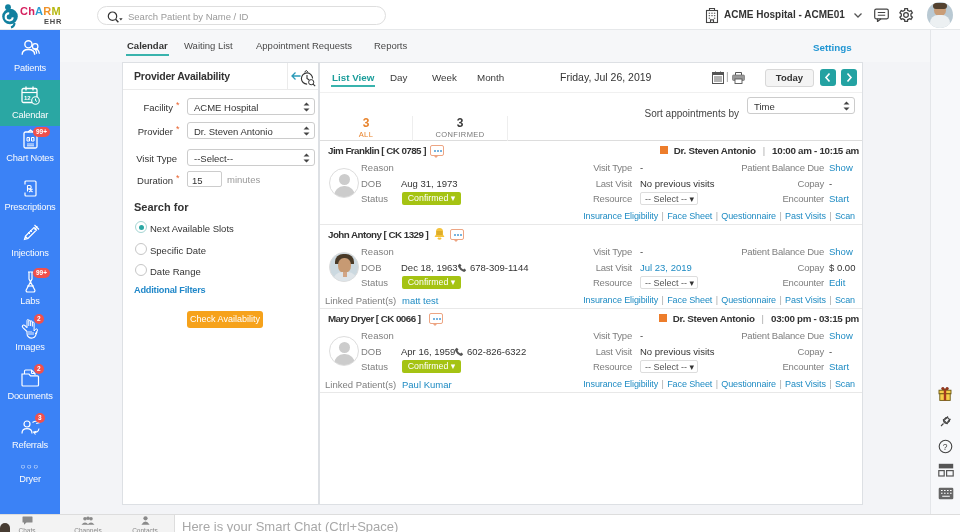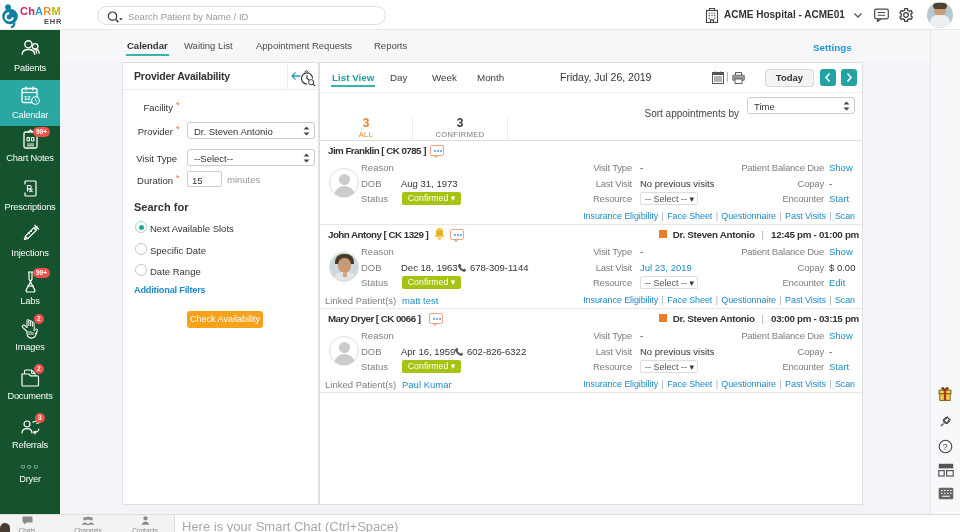--- a/index.html
+++ b/index.html
@@ -9,21 +9,21 @@
 
 
 #header { position:absolute; left:0; top:0; width:960px; height:30px; background:#fff; border-bottom:1px solid #e6e8ea; z-index:5; }
 #logo-txt { position:absolute; left:20px; top:5px; font-size:11px; font-weight:bold; letter-spacing:0.2px; }
 #logo-ehr { position:absolute; left:44px; top:17px; font-size:7.5px; font-weight:bold; color:#4a4a4a; letter-spacing:0.8px; }
 #searchpill { position:absolute; left:97px; top:6px; width:289px; height:19px; border:1px solid #dedede; border-radius:10px; background:#fff; }
 #searchpill .ph { position:absolute; left:30px; top:4px; font-size:9.5px; color:#9a9a9a; }
 #hosp { position:absolute; left:724px; top:9px; font-size:10px; color:#333; font-weight:bold; }
 
 
-#sidebar { position:absolute; left:0; top:30px; width:60px; height:484px; background:#14532d; z-index:4; }
+#sidebar { position:absolute; left:0; top:30px; width:60px; height:484px; background:#3b82f6; z-index:4; }
 .sbitem { position:absolute; left:0; width:60px; text-align:center; color:#fff; }
 .sbitem .lbl { font-size:9.3px; color:#fafbfc; letter-spacing:-0.2px; }
 .sbitem svg { display:block; margin:0 auto; }
 .badge { position:absolute; background:#f0504d; color:#fff; font-size:6.5px; font-weight:bold; border-radius:6px; line-height:10px; padding:0 3px; height:10px; }
 
 
 #tabbar { position:absolute; left:60px; top:30px; width:900px; height:32px; background:#f6f7f9; }
 .tab { position:absolute; top:10px; font-size:9.5px; color:#4a4a4a; }
 #tab-cal { font-weight:bold; color:#333; }
 #tab-cal:after { content:""; position:absolute; left:-1px; right:-1px; bottom:-5px; height:2.5px; background:#39b3ad; }
@@ -250,20 +250,26 @@
       <svg class="abs" style="left:176px;top:7px" width="17" height="17" viewBox="0 0 17 17">
         <path d="M13.6 8.5 a5.6 5.6 0 1 0 -5.5 5.6" fill="none" stroke="#333" stroke-width="1.1"></path>
         <path d="M8 5 V8.5 L10.2 10" stroke="#333" stroke-width="1.1" fill="none"></path>
         <path d="M5.5 2 l2-1.5 l1.5 1.8" fill="none" stroke="#333" stroke-width="1"></path>
         <circle cx="12.2" cy="12.2" r="2.6" fill="#fff" stroke="#333" stroke-width="1"></circle>
         <line x1="14.1" y1="14.1" x2="16.2" y2="16.2" stroke="#333" stroke-width="1.1"></line>
       </svg>
     </div>
     <div class="flabel" style="left:0;top:39px;width:50px">Facility</div>
       <span class="req" style="left:53px;top:37px">*</span>
+    <div class="fsel" style="top:35px">
+        <span class="t">ACME Hospital</span>
+        <svg class="updn" viewBox="0 0 7 10">
+          <path d="M0.5 3.5 L3.5 0.5 L6.5 3.5 Z M0.5 6.5 L3.5 9.5 L6.5 6.5 Z" fill="#444"></path>
+        </svg>
+      </div>
     <div class="flabel" style="left:0;top:63px;width:50px">Provider</div>
       <span class="req" style="left:53px;top:61px">*</span>
     <div class="fsel" style="top:59px">
         <span class="t">Dr. Steven Antonio</span>
         <svg class="updn" viewBox="0 0 7 10">
           <path d="M0.5 3.5 L3.5 0.5 L6.5 3.5 Z M0.5 6.5 L3.5 9.5 L6.5 6.5 Z" fill="#444"></path>
         </svg>
       </div>
     <div class="flabel" style="left:0;top:90px;width:54px">Visit Type</div>
     <div class="fsel" style="top:86px">
@@ -333,20 +339,21 @@
         </div>
     </div>
 
     <div class="appt" style="top:78px">
       <div class="aname">Jim Franklin [ CK 0785 ]</div>
       <div class="dots" style="left:110px;top:4px">
           <i style="left:3px"></i>
           <i style="left:6px"></i>
           <i style="left:9px"></i>
         </div>
+      <div class="adoc"><span class="sq"></span><b>Dr. Steven Antonio</b><span class="sep">|</span><b>10:00 am - 10:15 am</b></div>
       <div class="avatar">
         <div class="abs" style="left:9px;top:5px;width:11px;height:11px;border-radius:50%;background:#ccc"></div>
         <div class="abs" style="left:4px;top:17px;width:21px;height:13px;border-radius:10px 10px 0 0;background:#ccc"></div>
       </div>
       <div class="glabel" style="left:41px;top:21px">Reason</div>
       <div class="glabel" style="left:41px;top:37px">DOB</div>
       <div class="gval" style="left:81px;top:37px">Aug 31, 1973</div>
       <div class="glabel" style="left:41px;top:52px">Status</div>
       <div class="chip" style="top:51px">Confirmed ▾</div>
       <div class="glabel rlab" style="left:192px;top:21px">Visit Type</div>
@@ -369,21 +376,20 @@
       <svg class="abs" style="left:113px;top:2px" width="13" height="14" viewBox="0 0 13 14">
         <path d="M6.5 1 q3.5 0 3.5 3.5 v3 l1.5 2.5 h-10 l1.5-2.5 v-3 q0-3.5 3.5-3.5" fill="#f5c33b"></path>
         <path d="M5 11 q1.5 1.5 3 0" stroke="#f5c33b" stroke-width="2" fill="none"></path>
         <path d="M3.5 5 h6 M3.5 7 h6" stroke="#b98d13" stroke-width="0.8"></path>
       </svg>
       <div class="dots" style="left:130px;top:4px">
           <i style="left:3px"></i>
           <i style="left:6px"></i>
           <i style="left:9px"></i>
         </div>
-      <div class="adoc"><span class="sq"></span><b>Dr. Steven Antonio</b><span class="sep">|</span><b>12:45 pm - 01:00 pm</b></div>
       <div class="avatar" style="background:#ccd9e0">
         <div class="abs" style="left:5px;top:1px;width:19px;height:10px;border-radius:8px 8px 0 0;background:#493a28"></div>
         <div class="abs" style="left:8px;top:5px;width:13px;height:15px;border-radius:46%;background:#c79a73"></div>
         <div class="abs" style="left:3px;top:19px;width:24px;height:12px;border-radius:9px 9px 0 0;background:#dfe5e9"></div>
         <div class="abs" style="left:13px;top:19px;width:4px;height:5px;background:#d2a585"></div>
       </div>
       <div class="glabel" style="left:41px;top:21px">Reason</div>
       <div class="glabel" style="left:41px;top:37px">DOB</div>
       <div class="gval" style="left:81px;top:37px">Dec 18, 1963</div>
       <svg class="abs" style="left:138px;top:38px" width="9" height="9" viewBox="0 0 9 9">

